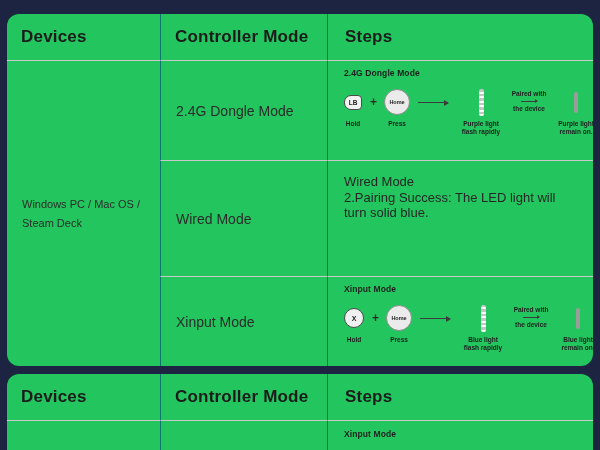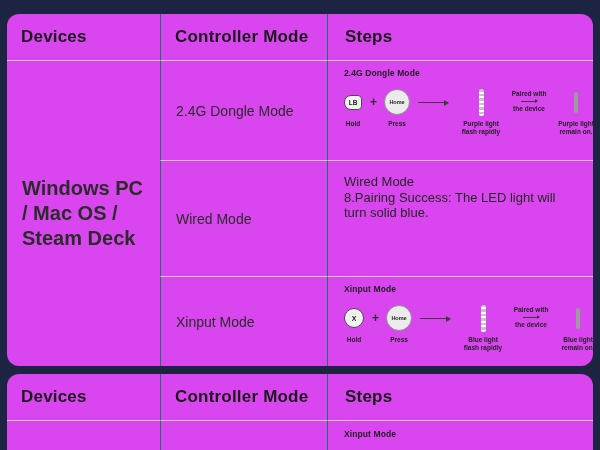--- a/index.html
+++ b/index.html
@@ -4,21 +4,21 @@
 <style>
   * { margin:0; padding:0; box-sizing:border-box; }
   html,body { width:600px; height:450px; overflow:hidden; }
   body {
     background:#1c2441;
     font-family:"Liberation Sans", sans-serif;
     position:relative;
   }
   .card {
     position:absolute; left:7px; width:586px;
-    background:#d946ef; border-radius:12px; overflow:hidden;
+    background:#22c55e; border-radius:12px; overflow:hidden;
   }
   .card.top { top:14px; height:352px; }
   .card.bottom { top:374px; height:120px; }
   .grid { display:grid; grid-template-columns:153px 167px 1fr; height:100%; }
   .card.top .grid { grid-template-rows:47px 100px 116px 1fr; }
   .card.bottom .grid { grid-template-rows:47px 1fr; }
 
   .cell { position:relative; }
   .bl { border-left:1px solid #0f766e; }
   .bb { border-bottom:1px solid #c9c9c9; }
@@ -27,21 +27,21 @@
     display:flex; align-items:center;
     font-size:17px; font-weight:700; color:#1b1b1b;
     letter-spacing:0.2px; padding-left:14px;
   }
   .hcell.steps { padding-left:17px; }
 
   .device-cell {
     grid-row:2 / 5;
     display:flex; align-items:center;
     padding:0 8px 0 15px;
-    font-size:20px; line-height:25px; color:#2b2b2b;font-weight:bold;
+    font-size:11px; line-height:19px; color:#2b2b2b;
   }
   .mode-cell {
     display:flex; align-items:center;
     padding-left:15px; font-size:14px; color:#2b2b2b;
   }
 
   .steps-cell { padding:7px 6px 0 16px; }
   .steps-title { font-size:8.5px; font-weight:700; color:#1f1f1f; letter-spacing:0.1px; }
 
   .wired-cell { padding:13px 6px 0 16px; font-size:13px; line-height:15.5px; color:#262626; }
@@ -149,21 +149,21 @@
             <div>Purple light</div>
             <div>remain on.</div>
           </div>
         </div>
       </div>
     </div>
 
     <div class="cell mode-cell bb bl">Wired Mode</div>
     <div class="cell wired-cell bb bl">
       <div class="wired-line">Wired Mode</div>
-      <div class="wired-line">8.Pairing Success: The LED light will
+      <div class="wired-line">2.Pairing Success: The LED light will
 turn solid blue.</div>
     </div>
 
     <div class="cell mode-cell bl">Xinput Mode</div>
     <div class="cell steps-cell bl">
       <div class="steps-title">Xinput Mode</div>
       <div class="diagram">
         <div class="unit">
           <div class="izone">
               <span class="btn-x">X</span>

